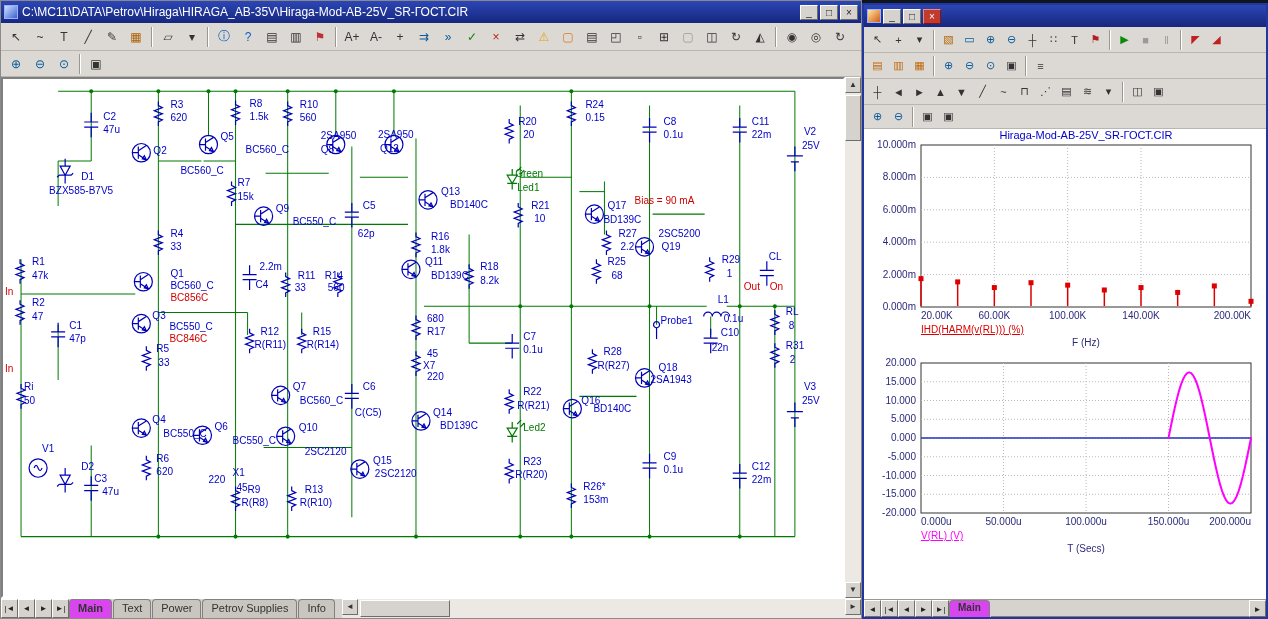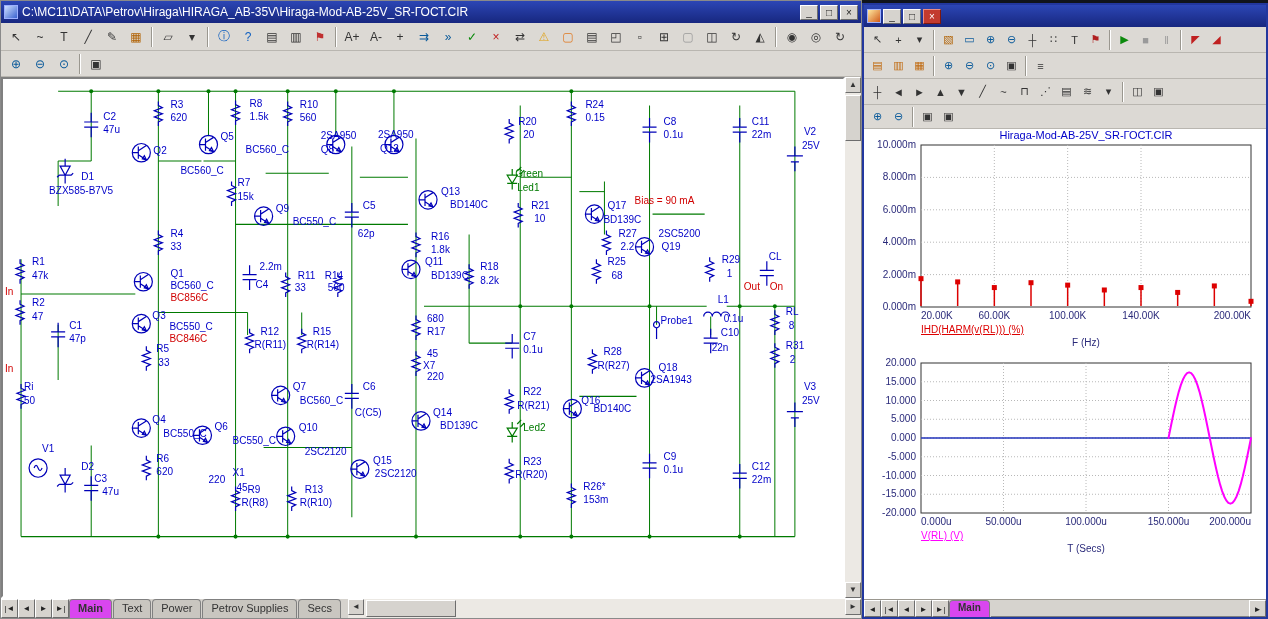--- a/index.html
+++ b/index.html
@@ -622,21 +622,21 @@
           <span class="navbtn">|◄</span>
           <span class="navbtn">◄</span>
           <span class="navbtn">►</span>
           <span class="navbtn">►|</span>
         </span>
       <span id="lw-tabs" style="display:flex">
           <span class="tab sel">Main</span>
           <span class="tab">Text</span>
           <span class="tab">Power</span>
           <span class="tab">Petrov Supplies</span>
-          <span class="tab">Secs</span>
+          <span class="tab">Info</span>
         </span>
       <div class="hscroll">
         <div class="sbtn" id="hs-left">◄</div>
         <div class="track">
             <div class="hthumb"></div>
           </div>
         <div class="sbtn" id="hs-right">►</div>
       </div>
     </div>
   </div>

